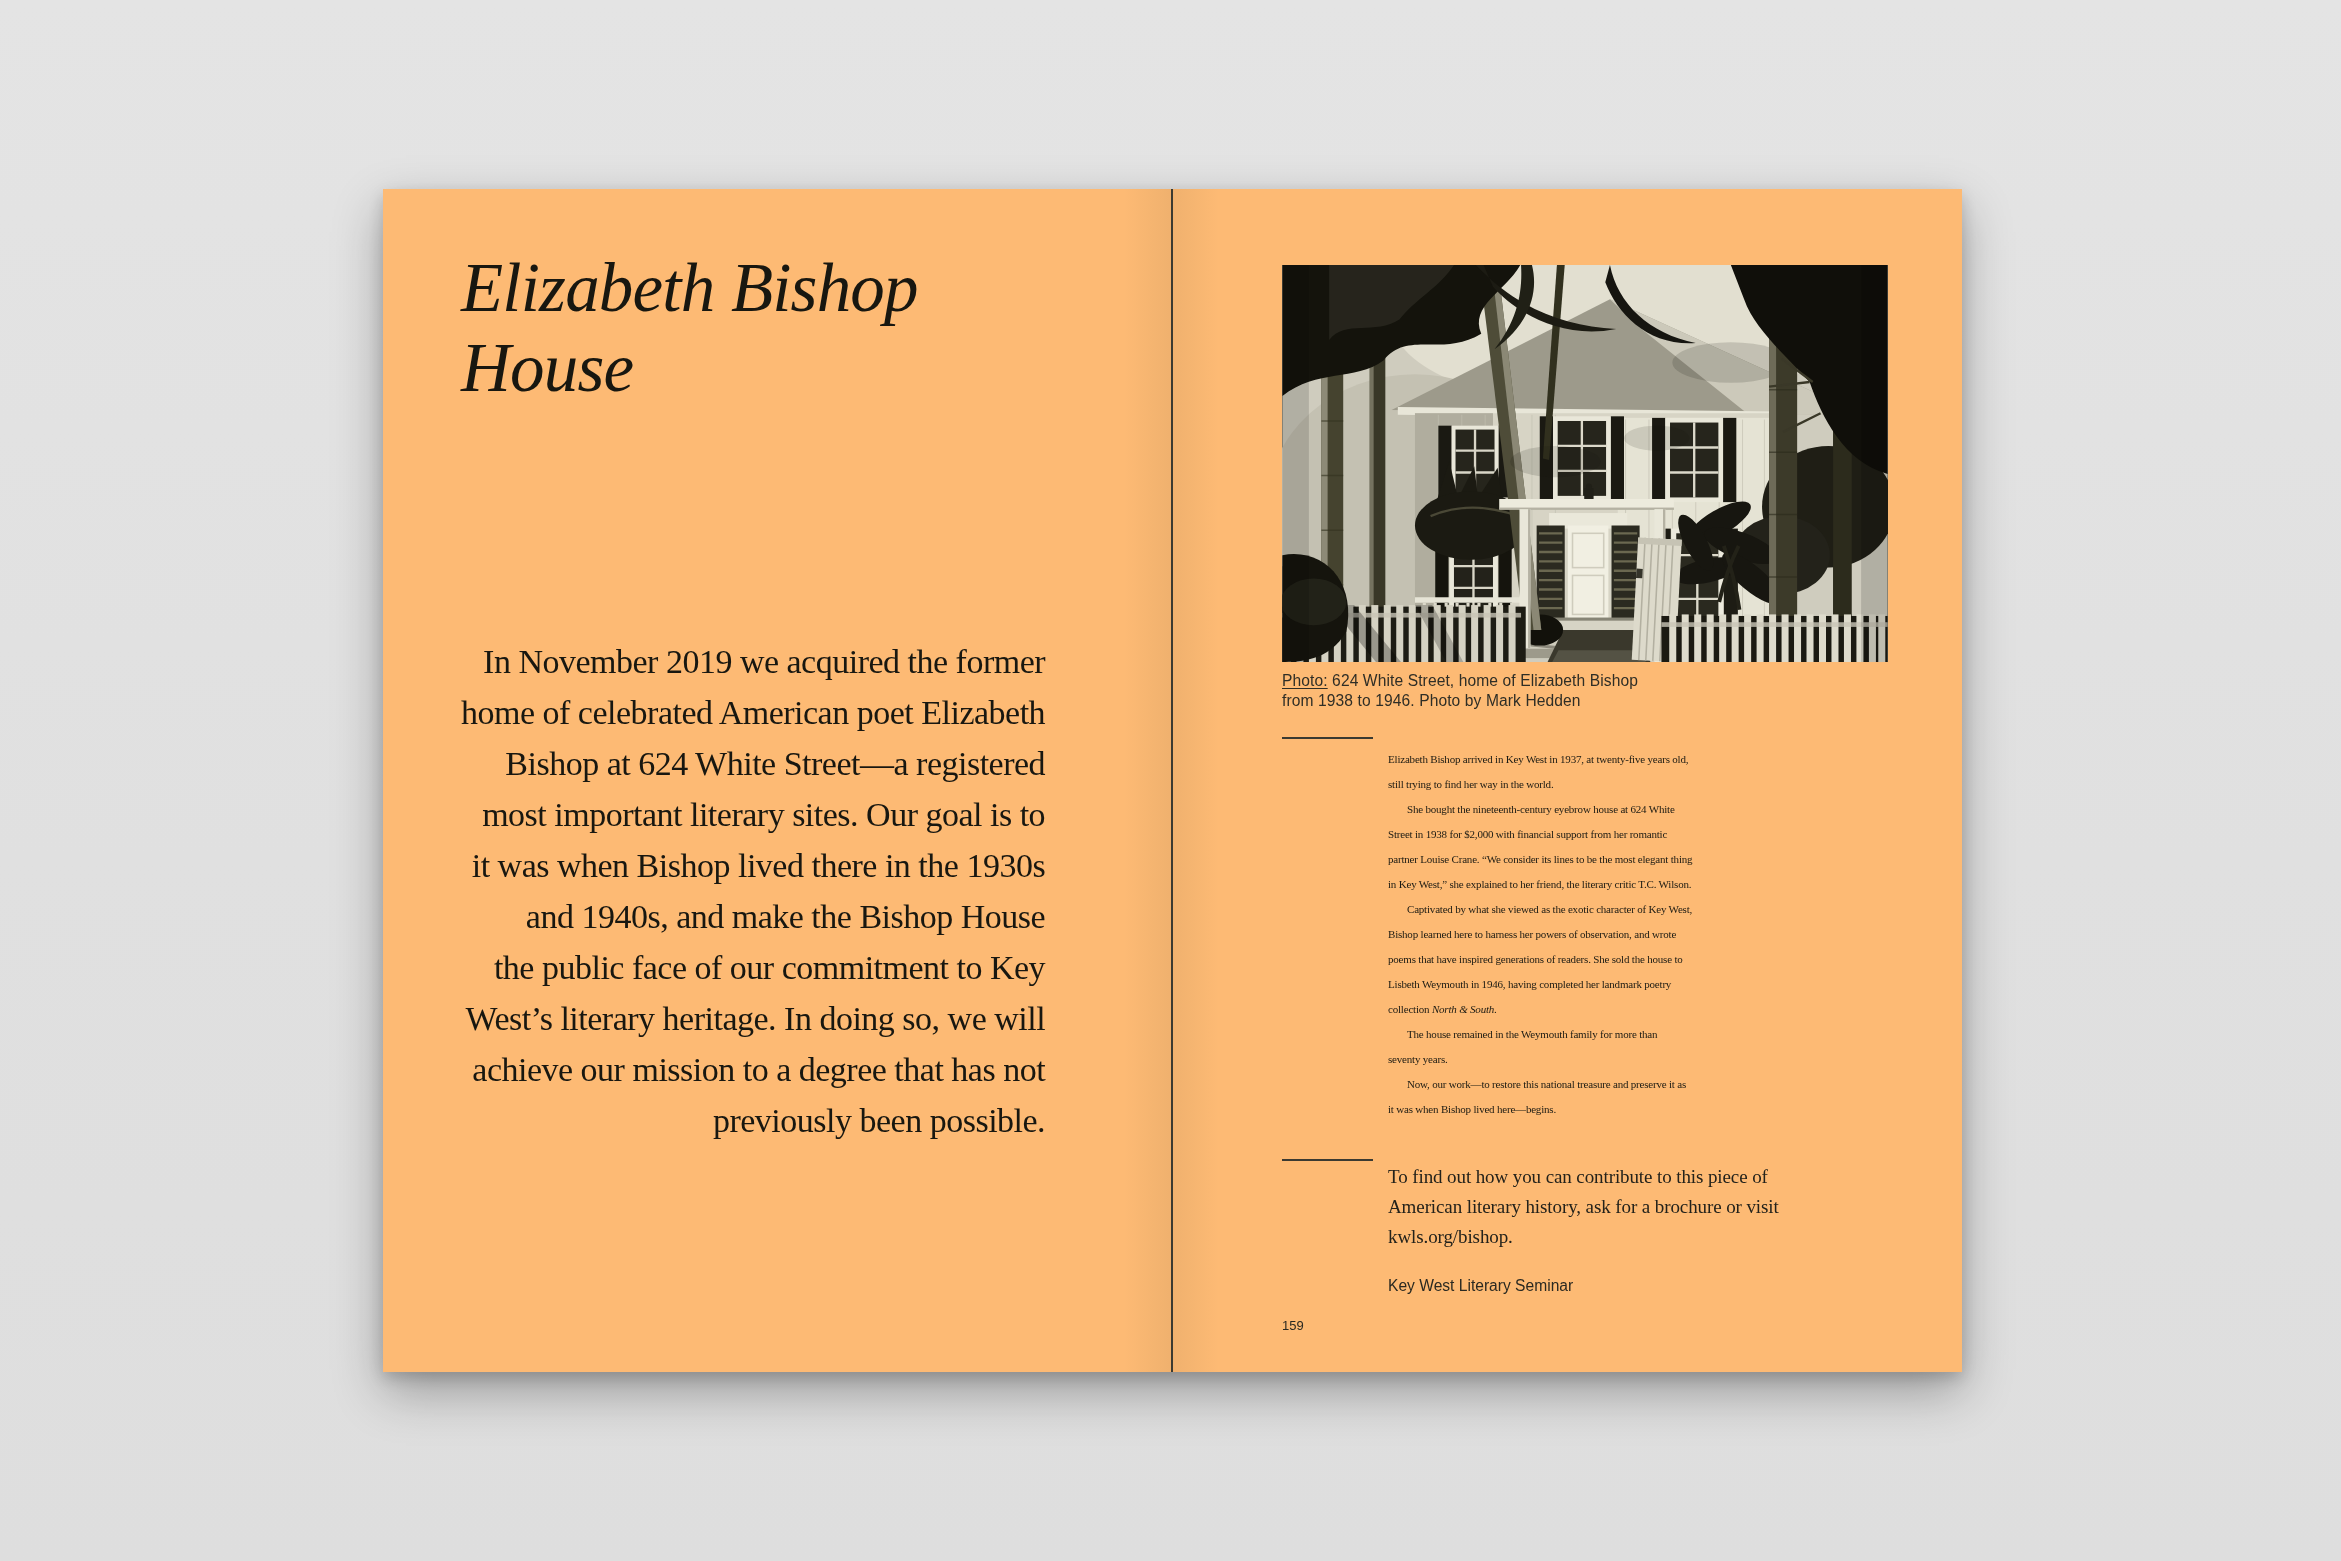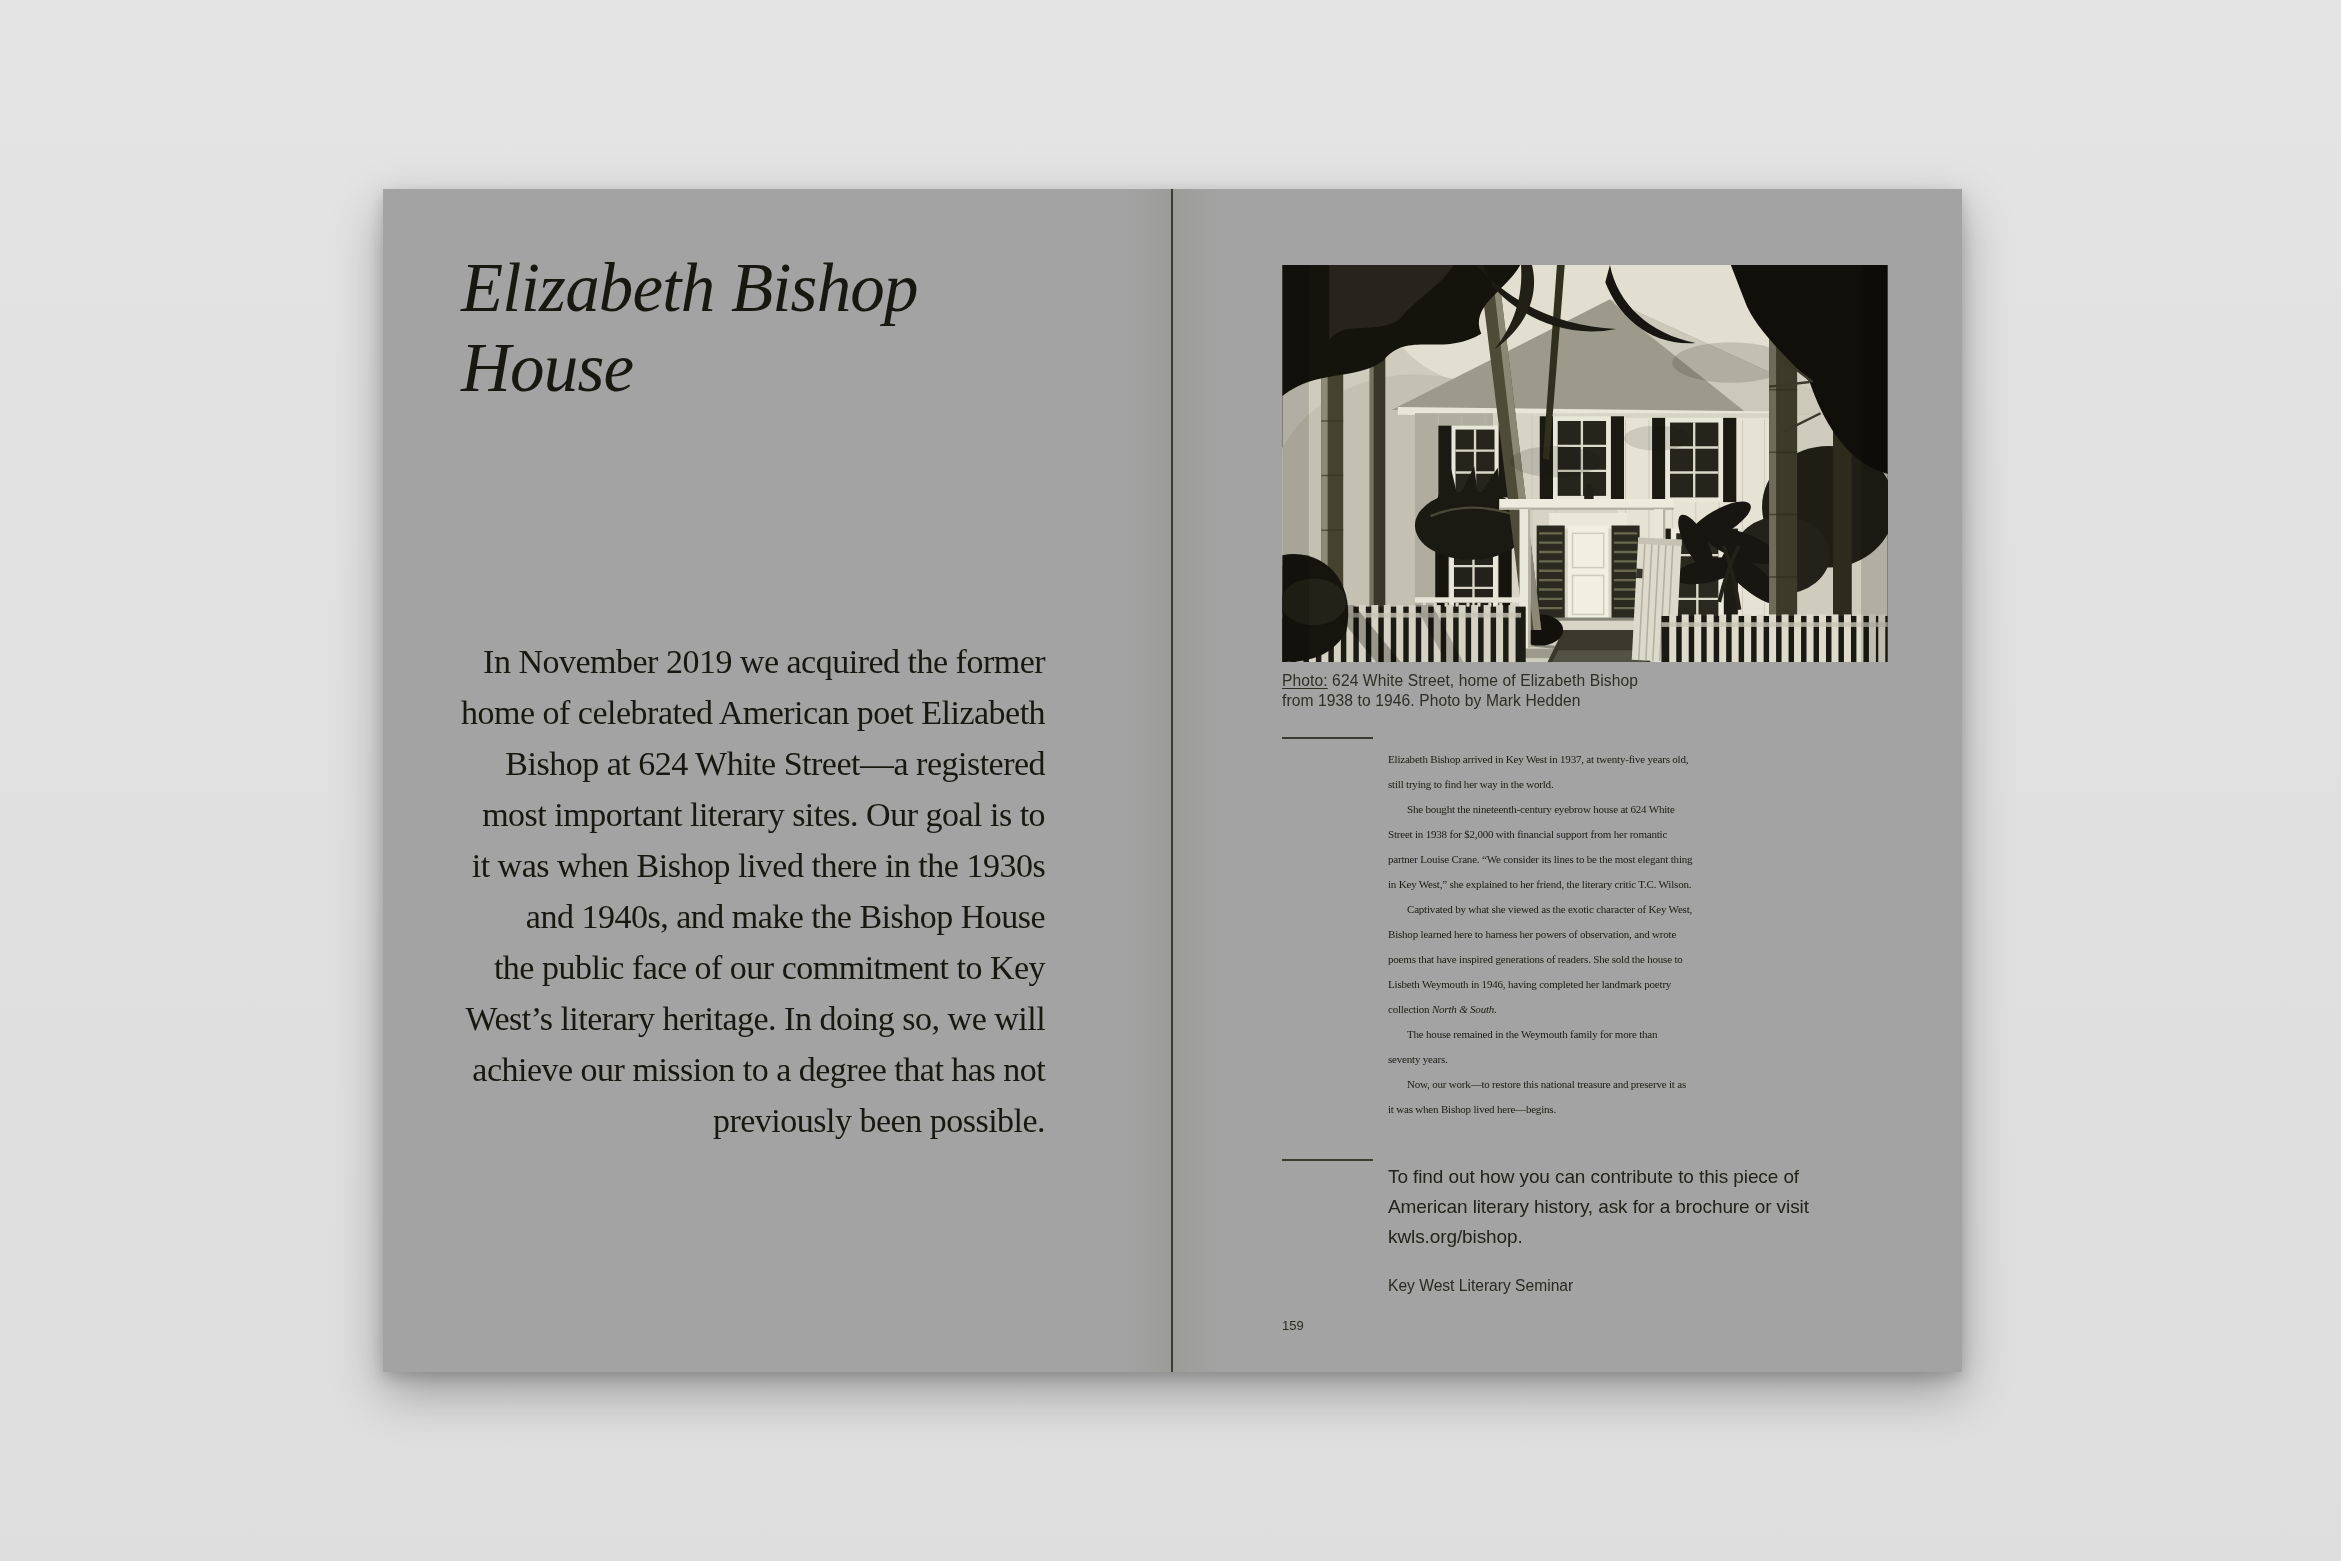--- a/index.html
+++ b/index.html
@@ -10,21 +10,21 @@
     font-family: "Liberation Serif", "DejaVu Serif", serif;
   }
   .backdrop {
     position: absolute; left: 0; top: 0;
     width: 2342px; height: 1561px;
     background: linear-gradient(180deg, #e4e4e4 0%, #e0e0e0 55%, #dedede 100%);
   }
   .spread {
     position: absolute; left: 383px; top: 189px;
     width: 1579px; height: 1183px;
-    background: #a3a3a3;
+    background: #fdba74;
     box-shadow: 0 20px 47px rgba(0,0,0,0.30), 0 6.2px 14px rgba(0,0,0,0.16);
   }
   .gutter-line {
     position: absolute; left: 788px; top: 0;
     width: 1.6px; height: 1183px;
     background: #3b3a31;
   }
   .gutter-shade-left {
     position: absolute; left: 741px; top: 0; width: 47px; height: 1183px;
     background: linear-gradient(to right, rgba(60,55,30,0) 0%, rgba(60,55,30,0.07) 100%);
@@ -88,21 +88,21 @@
   .body-text .ind { text-indent: 19px; }
   .body-text .it { font-style: italic; }
 
   .donate-note {
     position: absolute; left: 1005px; top: 973px;
     font-family: "Liberation Sans", "DejaVu Sans", sans-serif;
     font-size: 19px; line-height: 30px;
     letter-spacing: -0.1px;
     color: #23221b;
   }
-  .donate-note .ln { white-space: nowrap; }
+  .donate-note .ln { white-space: nowrap; font-family: Liberation Serif, serif; }
 
   .footer-page-number {
     position: absolute; left: 899px; top: 1128px;
     font-family: "Liberation Sans", "DejaVu Sans", sans-serif;
     font-size: 13px; line-height: 17px;
     color: #2a2921;
   }
   .footer-publication {
     position: absolute; left: 1005px; top: 1088px;
     font-family: "Liberation Sans", "DejaVu Sans", sans-serif;

